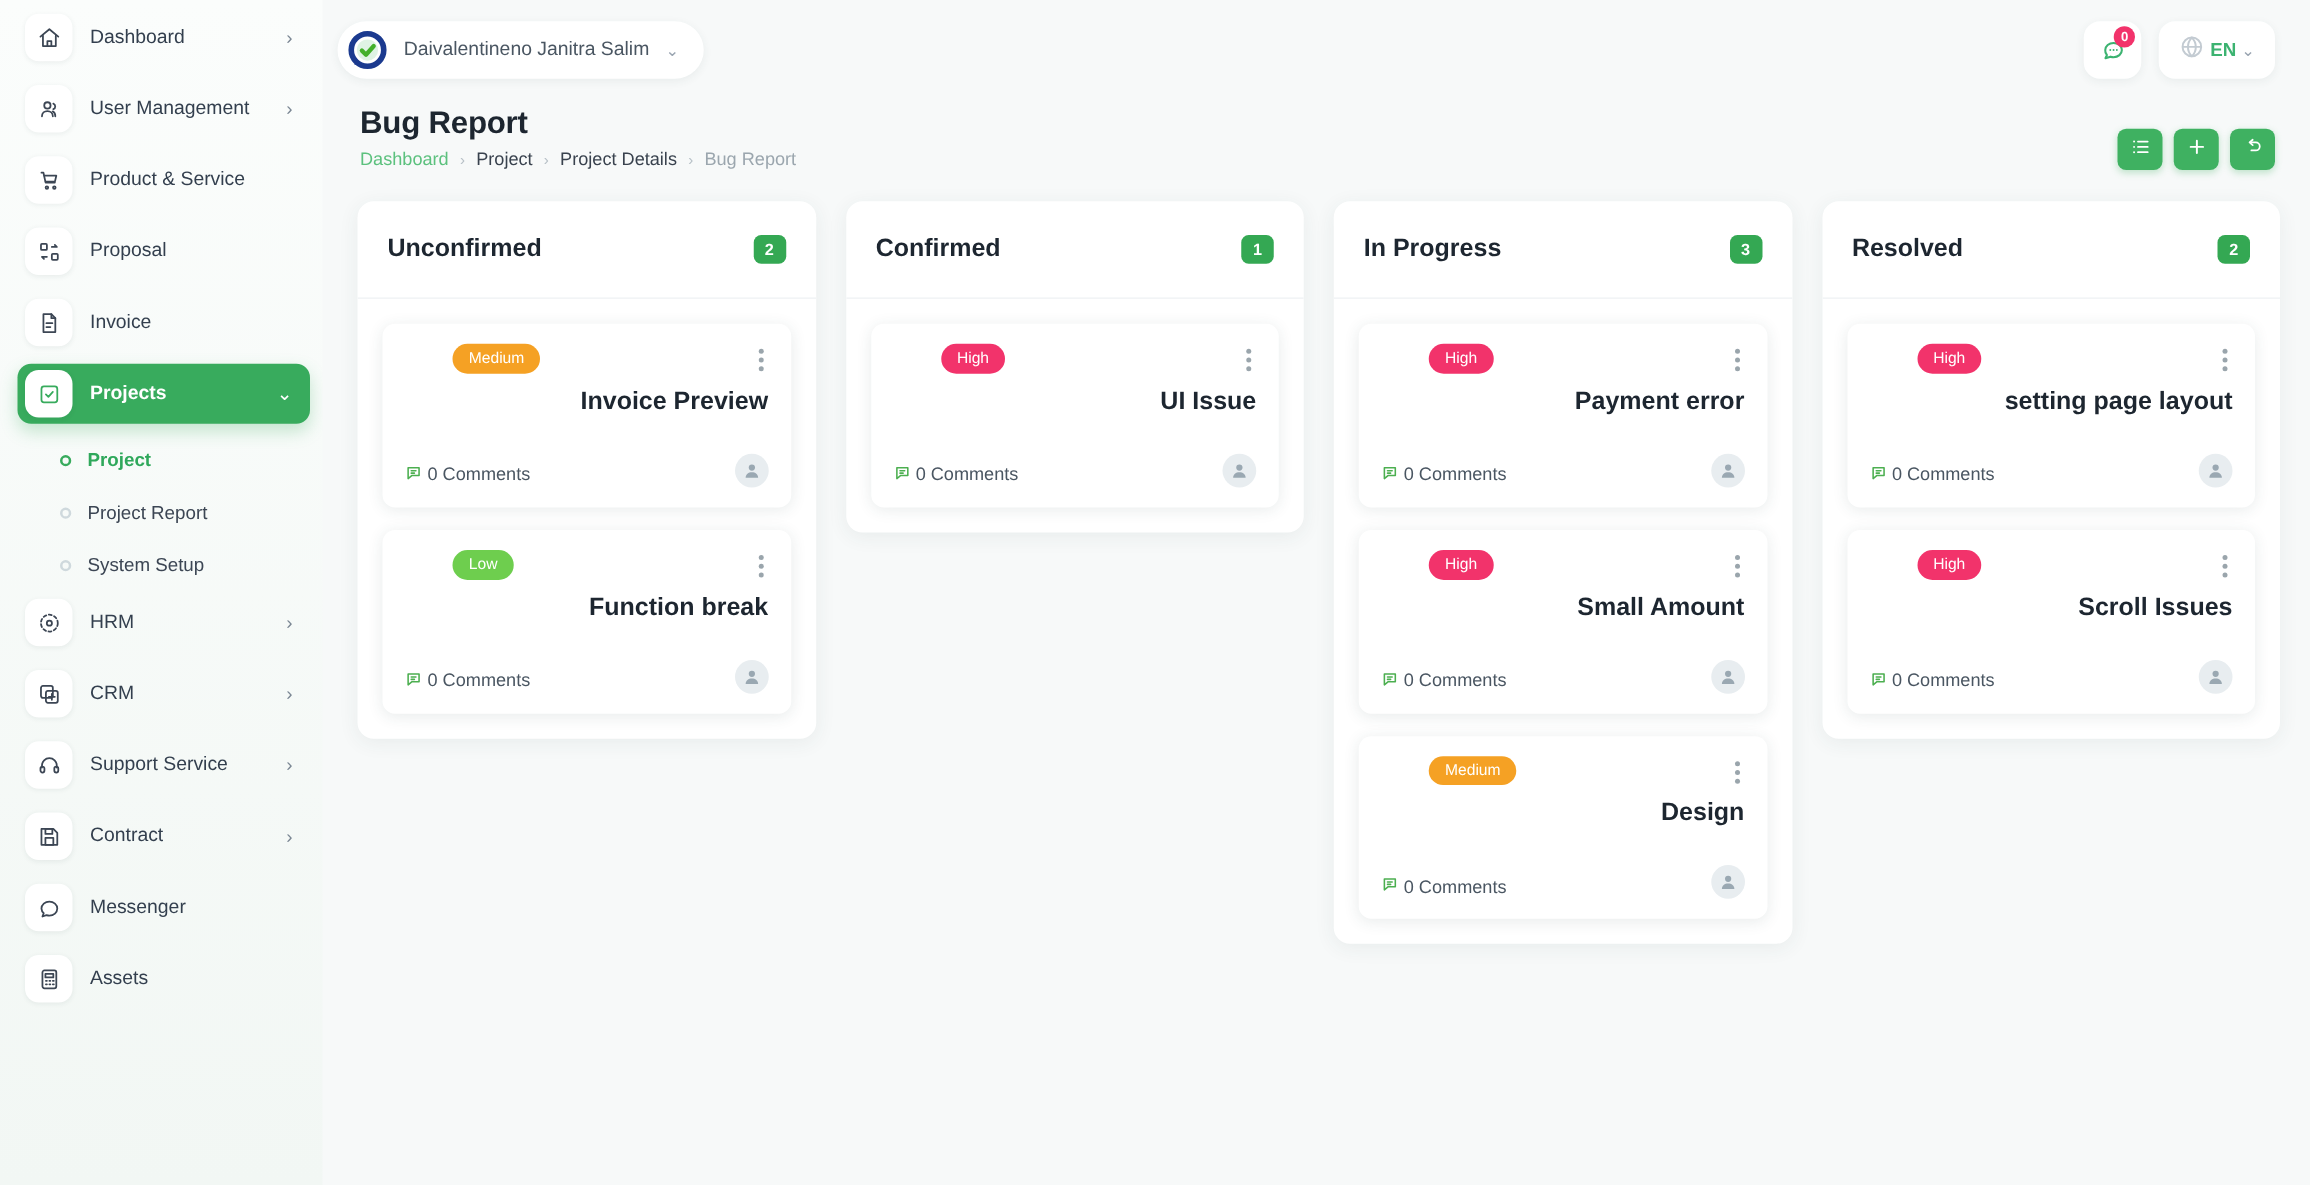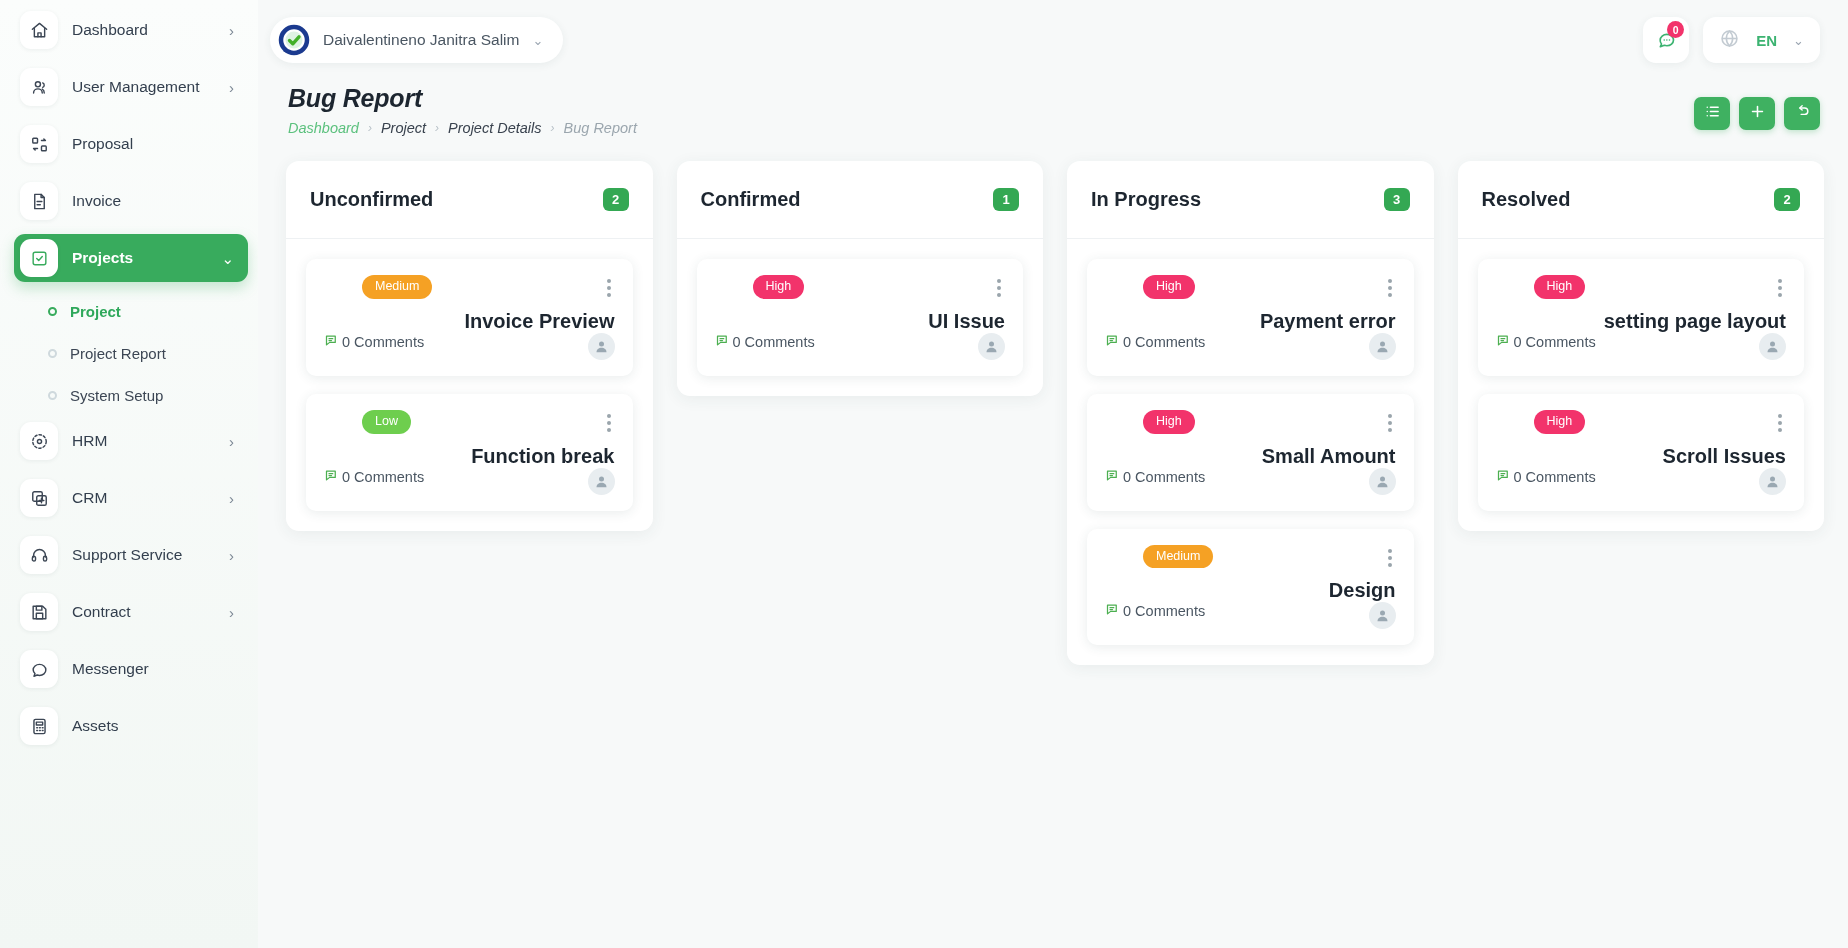--- a/index.html
+++ b/index.html
@@ -68,26 +68,26 @@
     display:flex; align-items:center; justify-content:center; position: relative;
     box-shadow: 0 2px 8px rgba(40,70,70,.07); cursor: pointer;
   }
   .badge-count {
     position: absolute; top: 4px; right: 5px; min-width: 17px; height: 17px;
     border-radius: 9px; background: #f2336b; color: #fff; font-size: 10.5px;
     display:flex; align-items:center; justify-content:center; padding: 0 4px; font-weight: 600;
   }
   .lang-btn {
     height: 46px; border-radius: 13px; background: #fff; display:flex;
-    align-items:center; gap: 16px; padding: 0 16px; cursor: pointer;
+    align-items:center; gap: 4px; padding: 0 16px; cursor: pointer;
     box-shadow: 0 2px 8px rgba(40,70,70,.07);
   }
   .lang-code { font-size: 15px; font-weight: 700; color: #3cb371; }
 
-  .page-head { padding: 4px 28px 0 30px; display: flex; align-items: center; font-style: italic; }
+  .page-head { padding: 4px 28px 0 30px; display: flex; align-items: flex-end; }
   .page-title { font-size: 25px; font-weight: 700; color: #1d2630; letter-spacing: -.2px; }
   .crumbs { display: flex; align-items: center; gap: 9px; margin-top: 7px; font-size: 14.5px; }
   .crumb { color: #39424e; }
   .crumb.first { color: #5cc17e; }
   .crumb.last { color: #9ba6ae; }
   .crumb-sep { color: #b7c0c7; font-size: 12px; }
 
   .head-actions { margin-left: auto; display: flex; gap: 9px; padding-top: 6px; }
   .act-btn {
     width: 36px; height: 33px; border-radius: 7px; background: #3fb161;
@@ -121,21 +121,21 @@
   .pill {
     border-radius: 13px; color: #fff; font-size: 12.5px; font-weight: 500;
     padding: 5px 13px; line-height: 1.1; display: inline-block;
   }
   .pill.high { background: #f2336b; }
   .pill.medium { background: #f5a124; }
   .pill.low { background: #6ece4e; }
   .kebab { margin-left: auto; display: flex; flex-direction: column; gap: 3px; padding: 4px 4px 0 10px; cursor: pointer; }
   .kebab i { width: 4px; height: 4px; border-radius: 50%; background: #9aa5ac; display:block; }
   .card-title { font-size: 20px; font-weight: 700; color: #1d2630; margin-top: 11px; text-align: right; }
-  .card-foot { display: flex; align-items: flex-start; }
+  .card-foot { display: flex; align-items: flex-end; margin-top: 30px; }
   .comments { display: flex; align-items: center; gap: 3px; font-size: 14.5px; color: #4a5662; }
   .assignee {
     margin-left: auto; width: 27px; height: 27px; border-radius: 50%;
     background: #e8edf0; display:flex; align-items:center; justify-content:center;
   }
 </style>
 </head>
 <body>
 
 <aside id="sidebar">
@@ -161,20 +161,32 @@
             <circle cx="10" cy="8" r="3.2"></circle>
             <path d="M4.5 19c0-3.2 2.5-5.3 5.5-5.3s5.5 2.1 5.5 5.3"></path>
             <path d="M16 6.2a3 3 0 0 1 0 5.6"></path>
             <path d="M18 19c0-2.6-1-4.3-2.5-5"></path>
           </svg>
       </span>
       <span class="lbl">User Management</span>
       <span class="chev">›</span>
     </div>
 
+    <div class="nav-item">
+      <span class="ico">
+        <svg width="19" height="19" viewBox="0 0 24 24" fill="none" stroke="#3c4654" stroke-width="1.8" stroke-linecap="round" stroke-linejoin="round">
+            <path d="M4 4h2l2.2 10h9.3"></path>
+            <path d="M7 7h12l-1.4 6H8.2"></path>
+            <circle cx="9.5" cy="19" r="1.3"></circle>
+            <circle cx="17" cy="19" r="1.3"></circle>
+          </svg>
+      </span>
+      <span class="lbl">Product &amp; Service</span>
+      <span class="chev"></span>
+    </div>
 
     <div class="nav-item">
       <span class="ico">
         <svg width="19" height="19" viewBox="0 0 24 24" fill="none" stroke="#3c4654" stroke-width="1.8" stroke-linecap="round" stroke-linejoin="round">
             <rect x="3.5" y="4" width="6" height="6" rx="1"></rect>
             <rect x="14.5" y="14" width="6" height="6" rx="1"></rect>
             <path d="M14.5 7h5l-2-2"></path>
             <path d="M9.5 17h-5l2 2"></path>
           </svg>
       </span>

